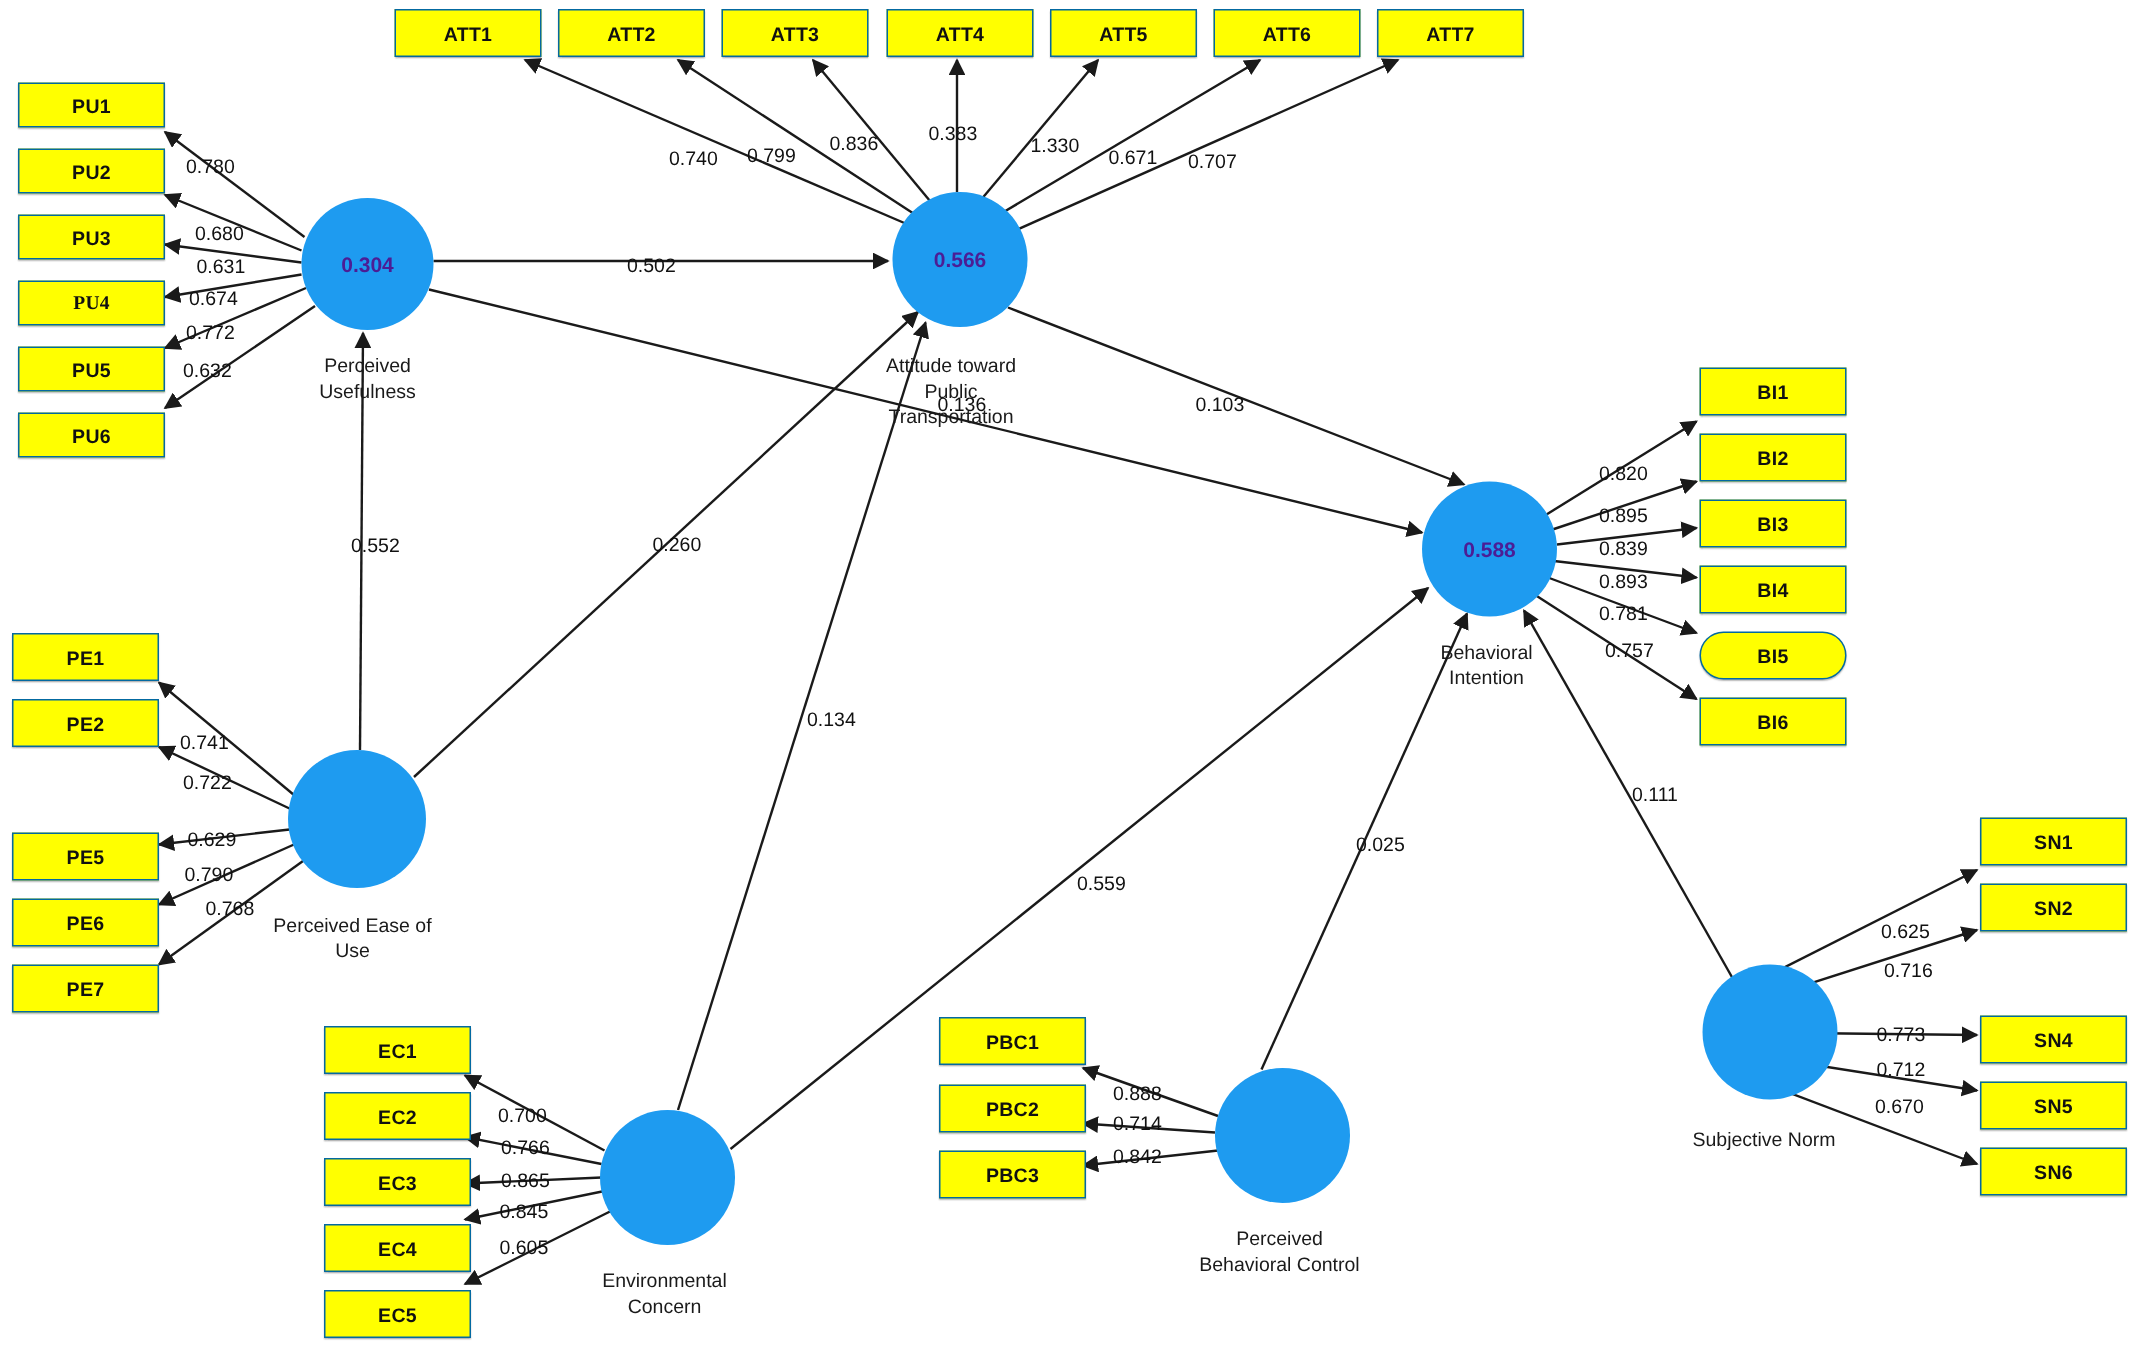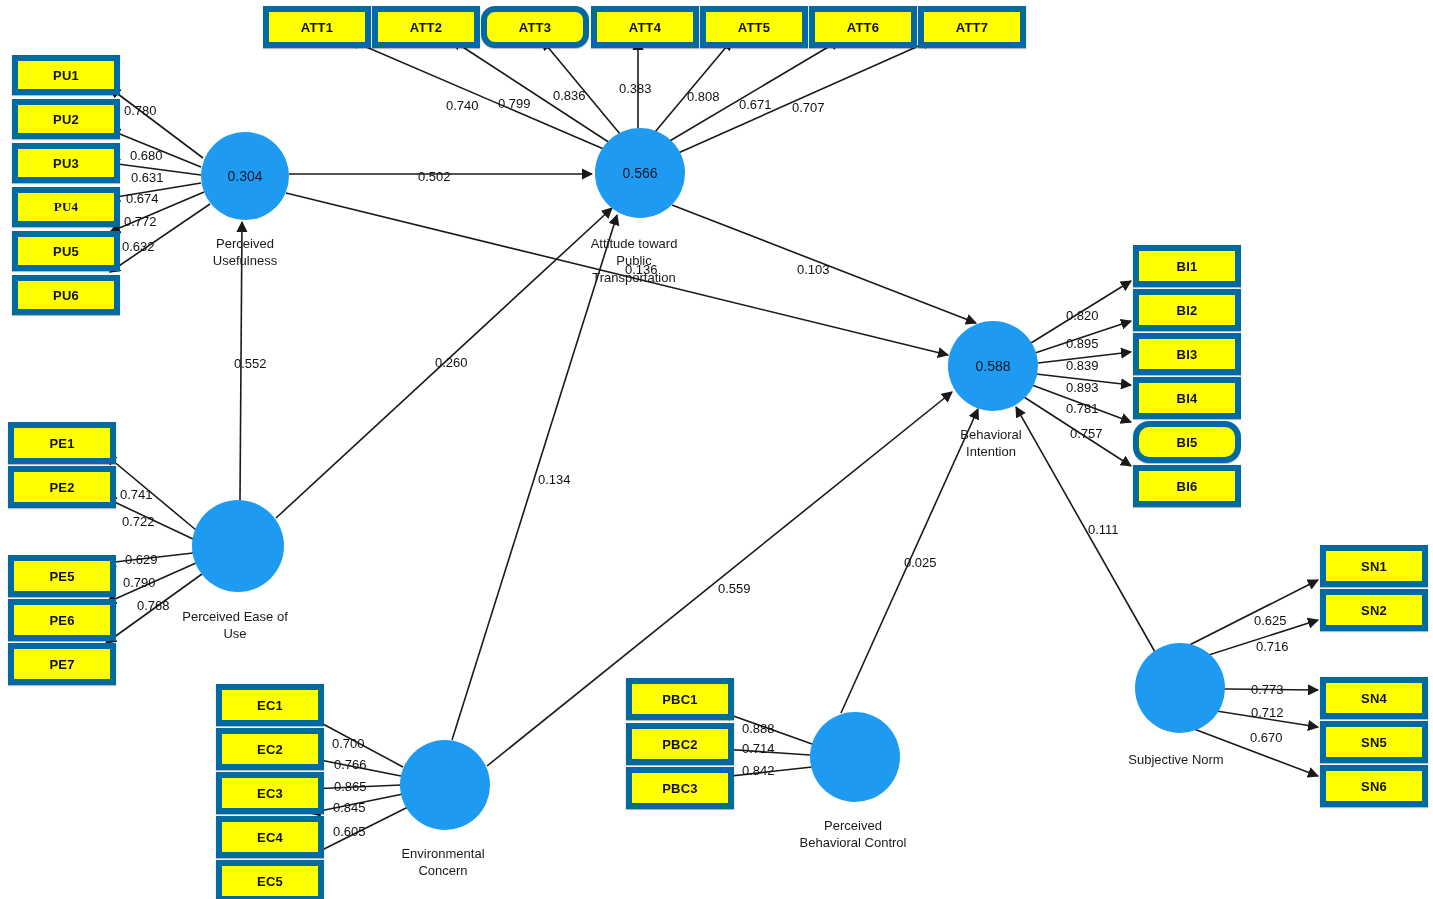--- a/index.html
+++ b/index.html
@@ -1,29 +1,29 @@
 <!DOCTYPE html>
 <html><head>
 <meta charset="utf-8">
 <title>SEM Path Diagram</title>
 <style>
   html,body{margin:0;padding:0;background:#ffffff;}
   body{font-family:"Liberation Sans","DejaVu Sans",sans-serif;}
   #stage{position:relative;width:1433px;height:899px;background:#ffffff;overflow:hidden;}
   svg#edges{position:absolute;left:0;top:0;width:1433px;height:899px;}
   .ind-box{
-    position:absolute;background:#FFFF00;border:6px solid #0369a1;
+    position:absolute;background:#FFFF00;border:1px solid #0369a1;
     box-shadow:0 1px 1px rgba(0,0,0,0.28);
     display:flex;align-items:center;justify-content:center;
     font-size:13px;font-weight:bold;color:#111;letter-spacing:.2px;
   }
   .lv-circle{
     position:absolute;border-radius:50%;background:#1E9BF0;
     display:flex;align-items:center;justify-content:center;
-    color:#0f172a;font-size:14px;font-weight:400;
+    color:#4c1d95;font-size:14px;font-weight:700;
   }
   .lv-label{
     position:absolute;text-align:center;font-size:13px;color:#1a1a1a;
     line-height:1.3;white-space:pre-line;pointer-events:none;
   }
   .edge-label{
     position:absolute;font-size:13px;color:#111;white-space:nowrap;
     pointer-events:none;
   }
 </style>
@@ -91,21 +91,21 @@
 
   <div id="indicator-layer">
       <div class="ind-box" style="left: 12px; top: 55px; width: 96px; height: 28px;">PU1</div>
       <div class="ind-box" style="left: 12px; top: 99px; width: 96px; height: 28px;">PU2</div>
       <div class="ind-box" style="left: 12px; top: 143px; width: 96px; height: 28px;">PU3</div>
       <div class="ind-box" style="left: 12px; top: 187px; width: 96px; height: 28px; font-family: Liberation Serif, serif;">PU4</div>
       <div class="ind-box" style="left: 12px; top: 231px; width: 96px; height: 28px;">PU5</div>
       <div class="ind-box" style="left: 12px; top: 275px; width: 96px; height: 28px;">PU6</div>
       <div class="ind-box" style="left: 263px; top: 6px; width: 96px; height: 30px;">ATT1</div>
       <div class="ind-box" style="left: 372px; top: 6px; width: 96px; height: 30px;">ATT2</div>
-      <div class="ind-box" style="left: 481px; top: 6px; width: 96px; height: 30px; border-radius: 14px;">ATT3</div>
+      <div class="ind-box" style="left: 481px; top: 6px; width: 96px; height: 30px;">ATT3</div>
       <div class="ind-box" style="left: 591px; top: 6px; width: 96px; height: 30px;">ATT4</div>
       <div class="ind-box" style="left: 700px; top: 6px; width: 96px; height: 30px;">ATT5</div>
       <div class="ind-box" style="left: 809px; top: 6px; width: 96px; height: 30px;">ATT6</div>
       <div class="ind-box" style="left: 918px; top: 6px; width: 96px; height: 30px;">ATT7</div>
       <div class="ind-box" style="left: 1133px; top: 245px; width: 96px; height: 30px;">BI1</div>
       <div class="ind-box" style="left: 1133px; top: 289px; width: 96px; height: 30px;">BI2</div>
       <div class="ind-box" style="left: 1133px; top: 333px; width: 96px; height: 30px;">BI3</div>
       <div class="ind-box" style="left: 1133px; top: 377px; width: 96px; height: 30px;">BI4</div>
       <div class="ind-box" style="left: 1133px; top: 421px; width: 96px; height: 30px; border-radius: 16px;">BI5</div>
       <div class="ind-box" style="left: 1133px; top: 465px; width: 96px; height: 30px;">BI6</div>
@@ -155,21 +155,21 @@
       <div class="edge-label" style="left: 124px; top: 103px;">0.780</div>
       <div class="edge-label" style="left: 130px; top: 148px;">0.680</div>
       <div class="edge-label" style="left: 131px; top: 170px;">0.631</div>
       <div class="edge-label" style="left: 126px; top: 191px;">0.674</div>
       <div class="edge-label" style="left: 124px; top: 214px;">0.772</div>
       <div class="edge-label" style="left: 122px; top: 239px;">0.632</div>
       <div class="edge-label" style="left: 446px; top: 98px;">0.740</div>
       <div class="edge-label" style="left: 498px; top: 96px;">0.799</div>
       <div class="edge-label" style="left: 553px; top: 88px;">0.836</div>
       <div class="edge-label" style="left: 619px; top: 81px;">0.383</div>
-      <div class="edge-label" style="left: 687px; top: 89px;">0.808</div>
+      <div class="edge-label" style="left: 687px; top: 89px;">1.330</div>
       <div class="edge-label" style="left: 739px; top: 97px;">0.671</div>
       <div class="edge-label" style="left: 792px; top: 100px;">0.707</div>
       <div class="edge-label" style="left: 1066px; top: 308px;">0.820</div>
       <div class="edge-label" style="left: 1066px; top: 336px;">0.895</div>
       <div class="edge-label" style="left: 1066px; top: 358px;">0.839</div>
       <div class="edge-label" style="left: 1066px; top: 380px;">0.893</div>
       <div class="edge-label" style="left: 1066px; top: 401px;">0.781</div>
       <div class="edge-label" style="left: 1070px; top: 426px;">0.757</div>
       <div class="edge-label" style="left: 120px; top: 487px;">0.741</div>
       <div class="edge-label" style="left: 122px; top: 514px;">0.722</div>

